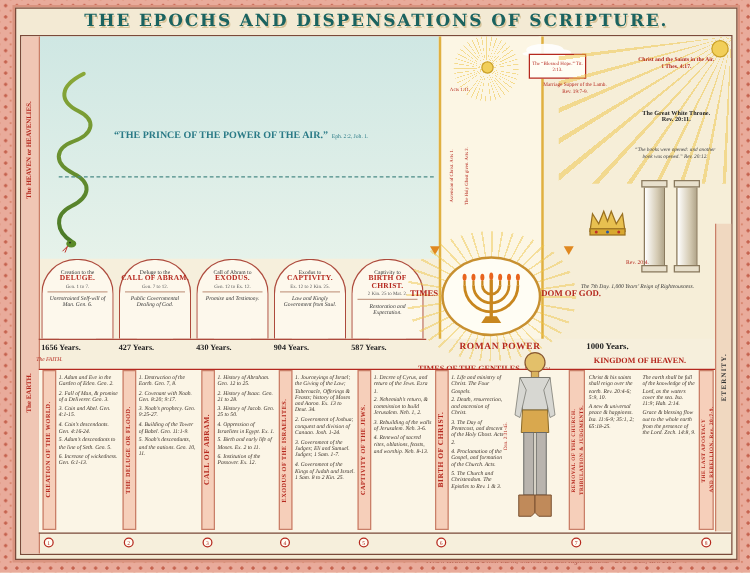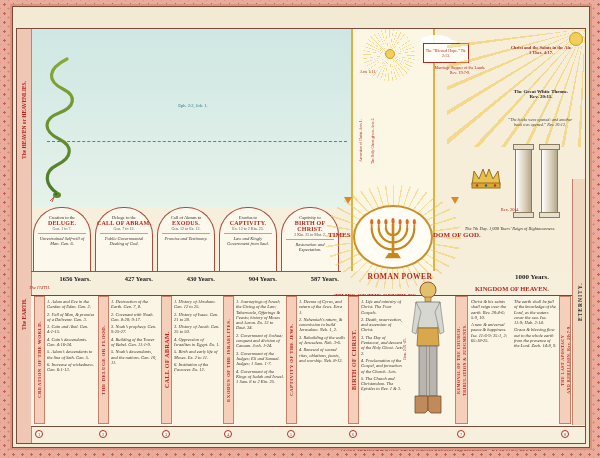--- a/index.html
+++ b/index.html
@@ -20,21 +20,21 @@
   .i{font-style:italic;}
   .sky{background:linear-gradient(#cfe7e3,#e6f2ea);}
   .leftstrip{background:#f0c6b4;border-right:1px solid #c97f68;}
   .centercol{background:#fcf6e4;border-left:2px solid #e0b040;border-right:2px solid #e0b040;}
   .rightarea{background:#f6eed8;}
   .arch{border:1.5px solid #ad4a3c;border-bottom:none;border-radius:28px 28px 0 0;background:#fdf8ec;text-align:center;padding-top:7px;box-sizing:border-box;}
   .a1{font-size:4.5px;color:#333;}
   .a2{font-size:6px;font-weight:bold;color:#b5281e;letter-spacing:.2px;}
   .a3{font-size:4px;color:#555;}
   .a4{font-size:4.5px;font-style:italic;color:#333;border-top:1px solid #c8a08a;margin:2px 4px 0;padding-top:2px;}
-  .yr{font-size:6.5px;font-weight:bold;color:#222;text-align:right;}
+  .yr{font-size:6.5px;font-weight:bold;color:#222;text-align:left;}
   .bar{background:#f6cfba;border:1px solid #c97f68;box-sizing:border-box;display:flex;align-items:stretch;justify-content:center;gap:1px;}
   .bar .v{font-size:5px;font-weight:bold;color:#b5281e;letter-spacing:.4px;flex:1;}
   .items{font-size:4.5px;line-height:1.18;color:#3a3028;font-style:italic;}
   .items div{margin-bottom:2px;}
   .lower{background:#fbf5e6;border-top:1px solid #b5281e;}
   .raysC{background:repeating-conic-gradient(rgba(238,196,70,.55) 0deg 1.6deg, transparent 1.6deg 9deg);border-radius:50%;}
   .raysQ{background:repeating-conic-gradient(from 150deg at 100% 0%, rgba(238,196,70,.5) 0deg 1.4deg, transparent 1.4deg 8deg);}
   .oval{border:2px solid #c89030;border-radius:50%;background:#fffdf4;display:flex;align-items:center;justify-content:center;}
   .tick{width:8px;height:8px;border:1px solid #b5281e;border-radius:50%;font-size:4.5px;color:#b5281e;display:flex;align-items:center;justify-content:center;background:#fffdf4;box-sizing:border-box;}
   .pillar{position:absolute;width:15px;height:62px;background:linear-gradient(90deg,#ffffff,#d5cbb4 65%,#b3a78c);border:1px solid #8a7a5e;}
@@ -45,20 +45,21 @@
   .dash{border-top:1px dashed #4a8a86;}
   .note{font-size:5.5px;color:#8a2018;font-style:italic;text-align:center;}
 </style>
 </head>
 <body>
 
 <div class="frame"></div>
 <div class="abs note" style="left:305px;top:446px;width:270px;">“A New Heaven and a New Earth, wherein dwelleth Righteousness.” 2 Pet. 3:13; Rev. 21:1.</div>
 
 <div class="panel">
+  <div class="title">THE EPOCHS AND DISPENSATIONS OF SCRIPTURE.</div>
 
   <div class="chart">
 
     <div class="abs sky" style="left:14px;top:0;width:320px;height:178px;"></div>
     <div class="abs rightarea" style="left:414px;top:0;width:154px;height:242px;"></div>
     <div class="abs centercol" style="left:334px;top:0;width:80px;height:242px;"></div>
 
     <div class="abs leftstrip" style="left:0;top:0;width:14px;height:414px;"></div>
     <div class="abs v b red" style="left:0;top:6px;width:14px;height:170px;font-size:5.5px;">The HEAVEN or HEAVENLIES.</div>
     <div class="abs v b red" style="left:0;top:240px;width:14px;height:90px;font-size:5.5px;">The EARTH.</div>
@@ -72,20 +73,21 @@
             </linearGradient>
           </defs>
         <path d="M34,4 C14,14 14,26 30,34 C44,41 42,52 26,58 C10,64 10,76 26,84 C40,91 40,102 24,110 C10,117 12,130 24,138" fill="none" stroke="url(#sg)" stroke-width="3.2" stroke-linecap="round"></path>
         <ellipse cx="24" cy="140" rx="4" ry="3" fill="#5a8a28"></ellipse>
         <circle cx="23" cy="139" r="0.7" fill="#222"></circle>
         <path d="M21,142 l-4,4 M21,142 l-2,5" stroke="#c03028" stroke-width="0.8" fill="none"></path>
       </svg>
     </div>
 
     <div class="abs" style="left:30px;top:74px;width:292px;display:flex;justify-content:center;align-items:baseline;gap:3px;">
+      <span class="teal b" style="font-size:8px;">“THE PRINCE OF THE POWER OF THE AIR.”</span>
       <span class="teal" style="font-size:4.5px;">Eph. 2:2, Joh. 1.</span>
     </div>
     <div class="abs dash" style="left:30px;top:112px;width:300px;height:0;"></div>
 
     <div class="abs raysC" style="left:346px;top:0px;width:52px;height:52px;"></div>
     <div class="abs" style="left:368px;top:20px;width:8px;height:8px;border-radius:50%;background:#f2cf5a;border:1px solid #caa028;"></div>
     <div class="abs red c" style="left:334px;top:40px;width:34px;font-size:4px;">Acts 1:11.</div>
     <div class="abs v red" style="left:340px;top:52px;width:8px;height:120px;font-size:3.8px;">Ascension of Christ. Acts 1.</div>
     <div class="abs v red" style="left:352px;top:52px;width:8px;height:120px;font-size:3.8px;">The Holy Ghost given. Acts 2.</div>
 

